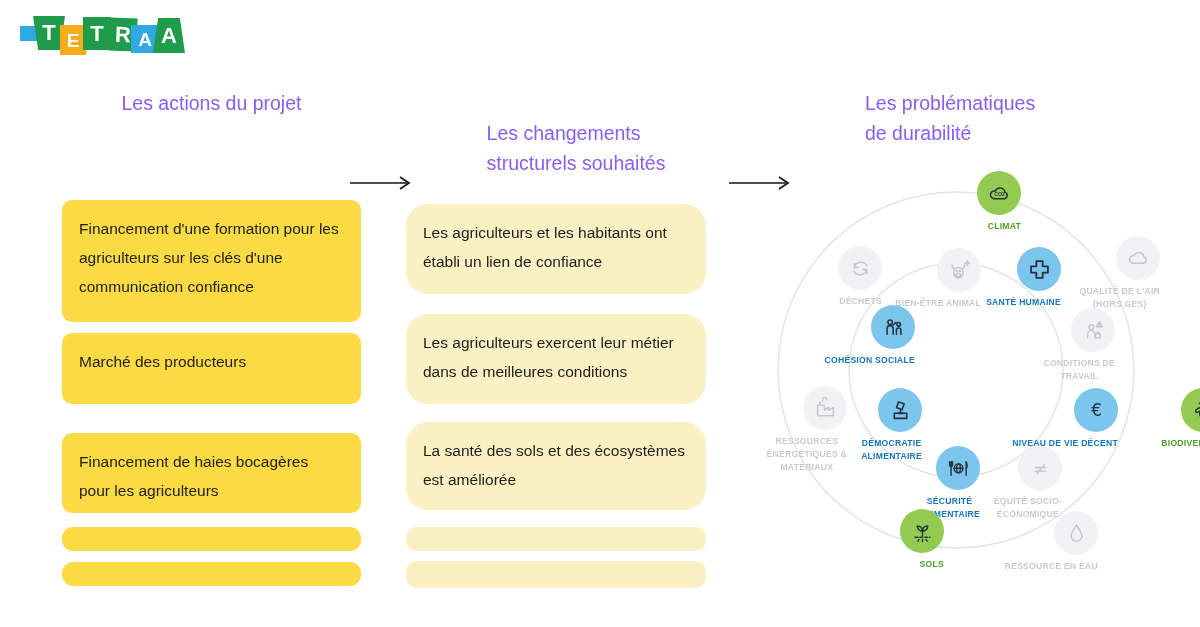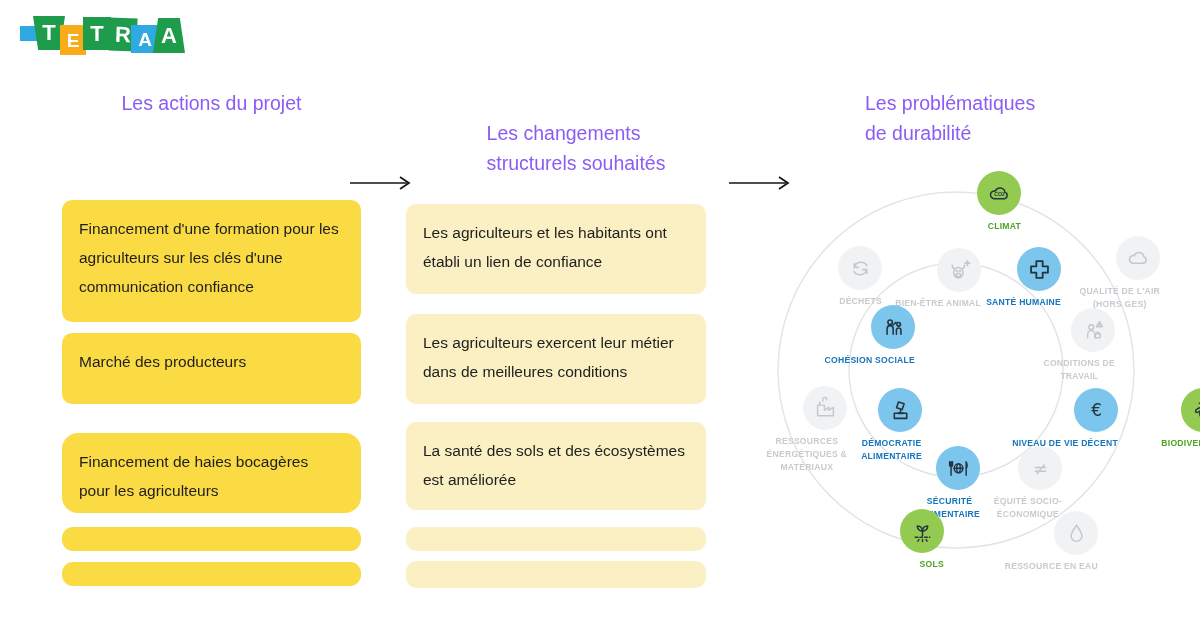--- a/index.html
+++ b/index.html
@@ -20,21 +20,21 @@
   .ct-center{text-align:center;}
   .ct-inner{display:inline-block;text-align:left;white-space:pre-line;}
 
   
   .arrow{position:absolute;}
 
   
   .card{position:absolute;border-radius:10px;box-sizing:border-box;
         padding:14px 18px 0 17px;font-size:15.5px;line-height:29px;color:#1e1e1e;}
   .card.yellow{background:#FBDB44;}
-  .card.pale{background:#FAF0C3;}
+  .card.pale{background:#FAF0C3;border-radius:22px;}
   .slot{position:absolute;border-radius:11px;}
   .slot.yellow{background:#FBDB44;}
   .slot.pale{background:#FAF0C3;}
 
   
   .rings{position:absolute;left:0;top:0;}
   .node{position:absolute;width:130px;display:flex;flex-direction:column;align-items:flex-end;}
   .bubble{width:44px;height:44px;border-radius:50%;display:flex;align-items:center;justify-content:center;}
   .node.green .bubble{background:#93CB52;}
   .node.blue  .bubble{background:#7CC5EC;}
@@ -76,21 +76,21 @@
     <line x1="2" y1="8" x2="59" y2="8" stroke="#141414" stroke-width="1.7"></line>
     <polyline points="52,2 61,8 52,14" fill="none" stroke="#141414" stroke-width="1.7"></polyline>
   </svg>
   <svg class="arrow" style="left:727px;top:175px;" width="66" height="16" viewBox="0 0 66 16">
     <line x1="2" y1="8" x2="59" y2="8" stroke="#141414" stroke-width="1.7"></line>
     <polyline points="52,2 61,8 52,14" fill="none" stroke="#141414" stroke-width="1.7"></polyline>
   </svg>
 
   <div class="card yellow" style="left:62px;top:200px;width:299px;height:122px;">Financement d'une formation pour les agriculteurs sur les clés d'une communication confiance</div>
   <div class="card yellow" style="left:62px;top:333px;width:299px;height:71px;">Marché des producteurs</div>
-  <div class="card yellow" style="left:62px;top:433px;width:299px;height:80px;border-radius:16px;">Financement de haies bocagères pour les agriculteurs</div>
+  <div class="card yellow" style="left:62px;top:433px;width:299px;height:80px;">Financement de haies bocagères pour les agriculteurs</div>
   <div class="slot yellow" style="left:62px;top:527px;width:299px;height:24px;"></div>
   <div class="slot yellow" style="left:62px;top:562px;width:299px;height:24px;"></div>
 
   <div class="card pale" style="left:406px;top:204px;width:300px;height:90px;">Les agriculteurs et les habitants ont établi un lien de confiance</div>
   <div class="card pale" style="left:406px;top:314px;width:300px;height:90px;">Les agriculteurs exercent leur métier dans de meilleures conditions</div>
   <div class="card pale" style="left:406px;top:422px;width:300px;height:88px;">La santé des sols et des écosystèmes est améliorée</div>
   <div class="slot pale" style="left:406px;top:527px;width:300px;height:24px;"></div>
   <div class="slot pale" style="left:406px;top:561px;width:300px;height:27px;"></div>
 
   <svg class="rings" width="1200" height="627" viewBox="0 0 1200 627">

